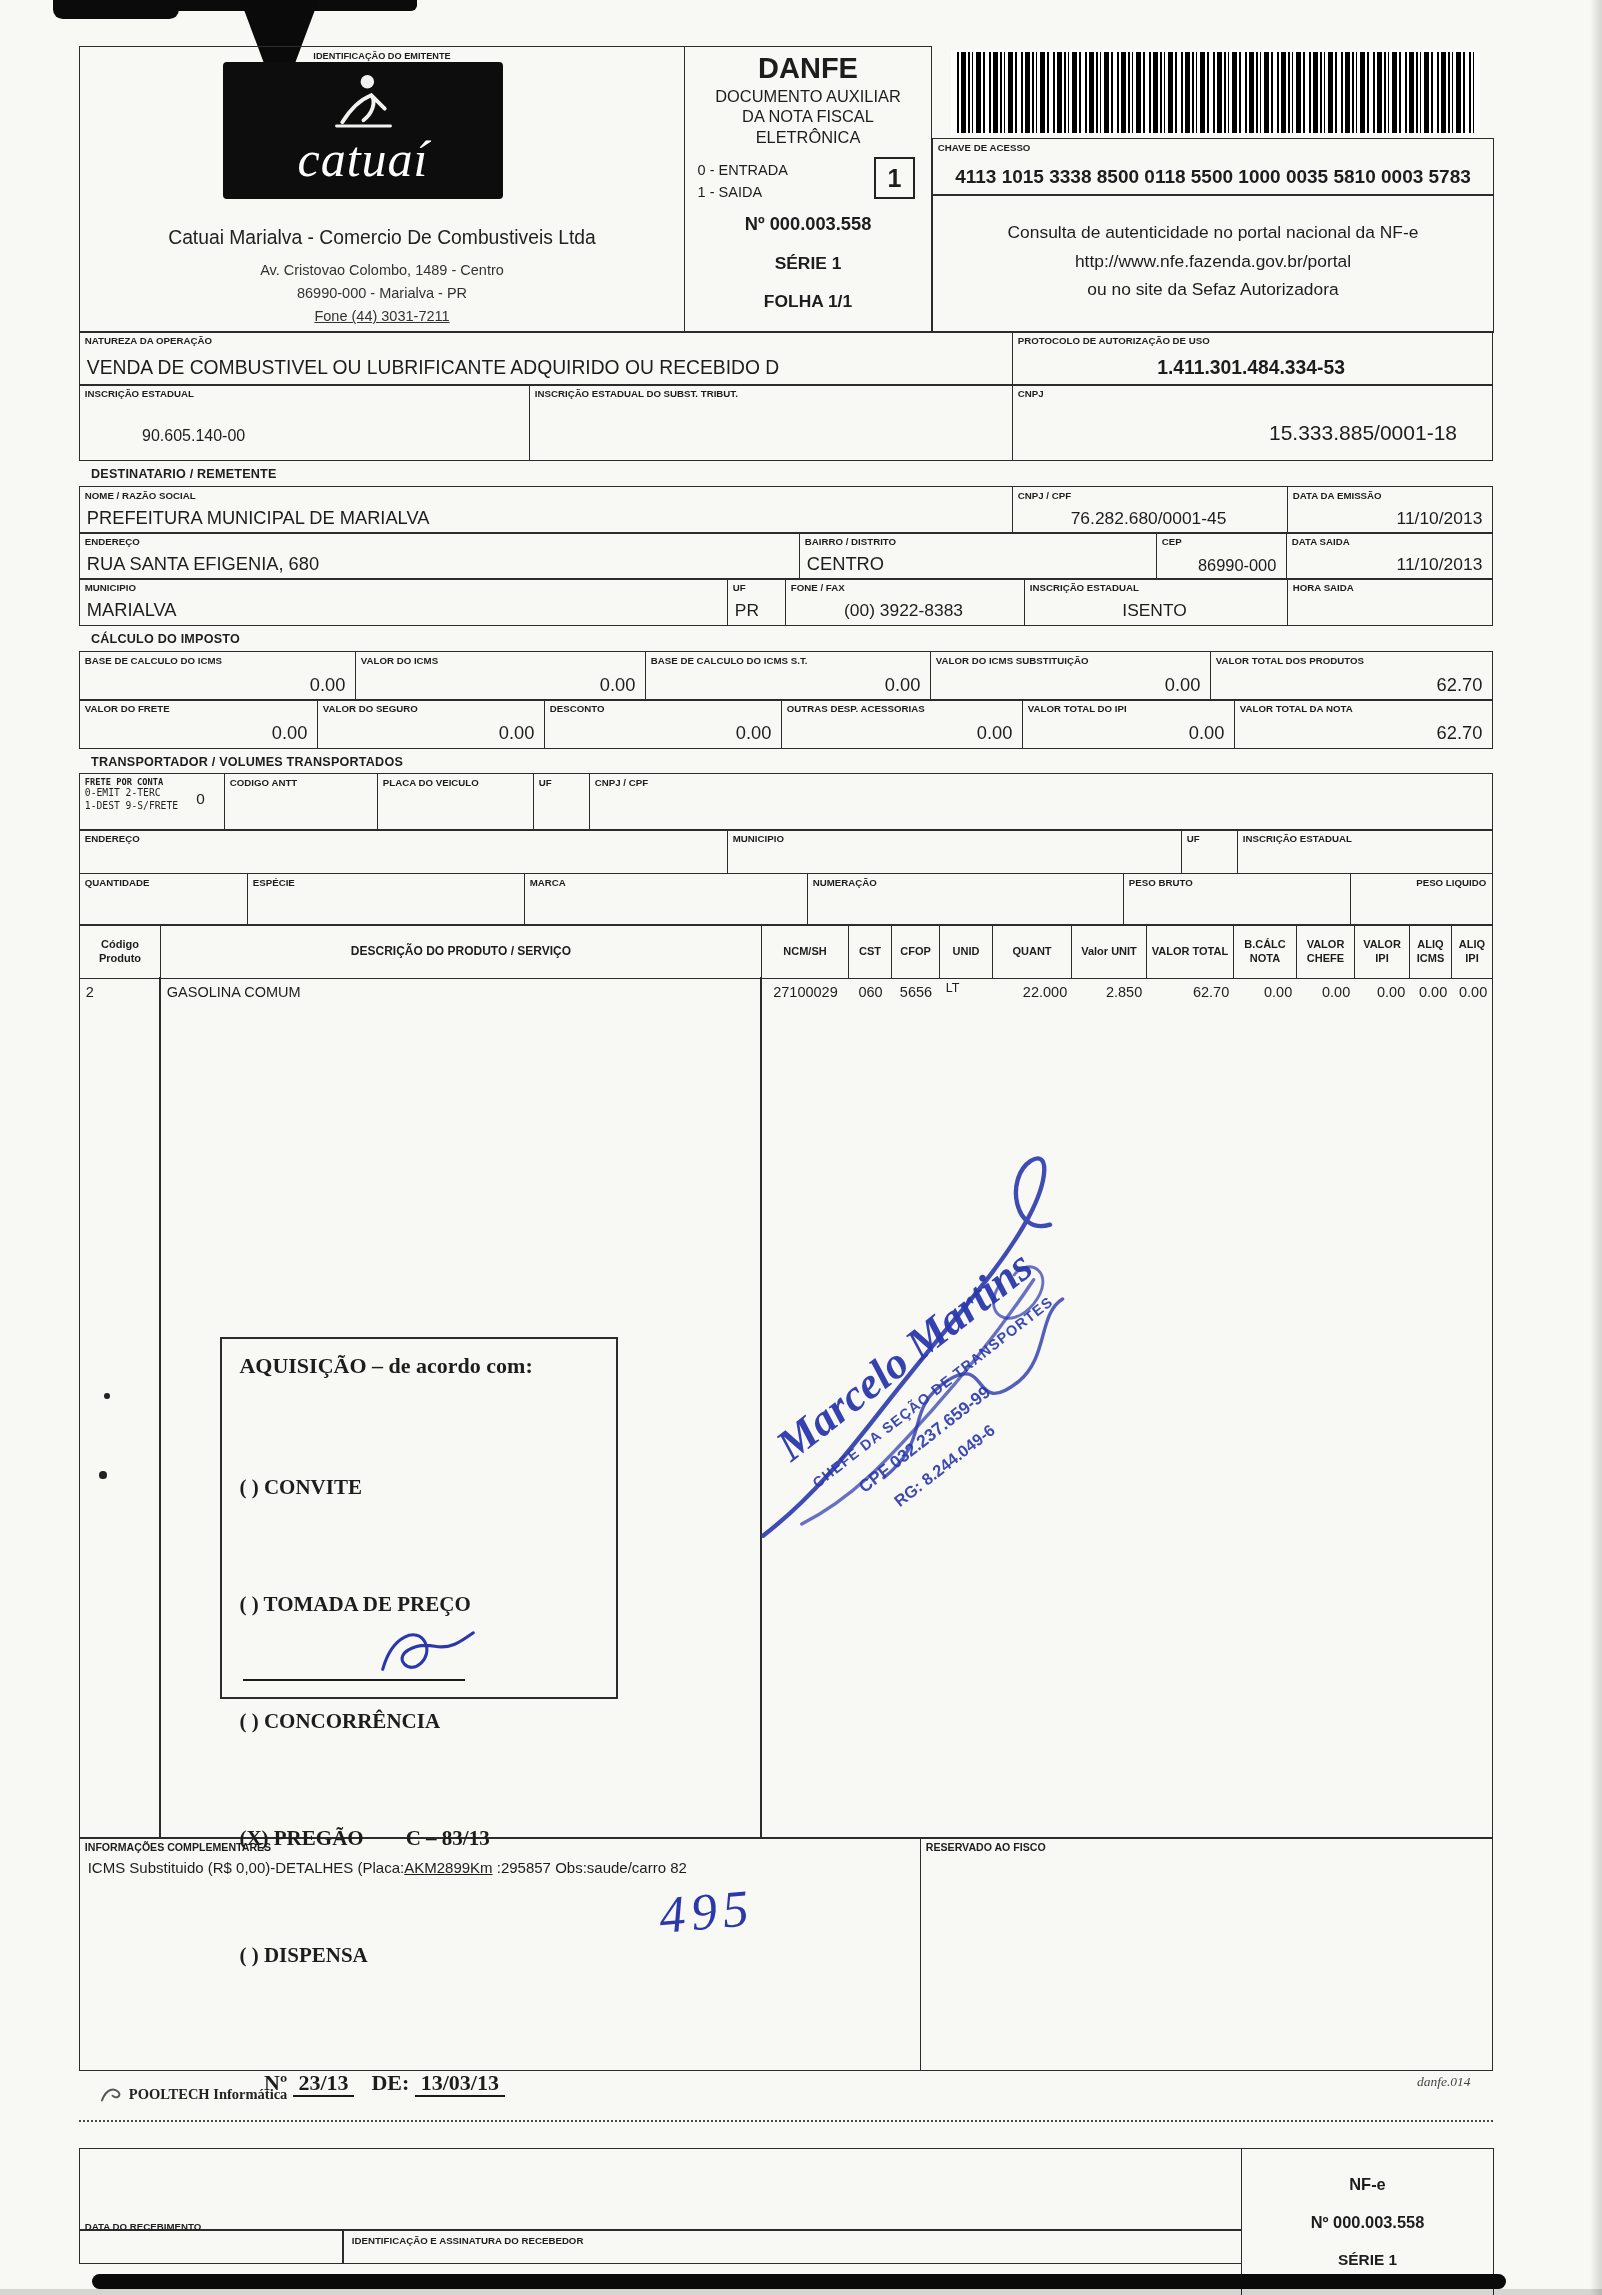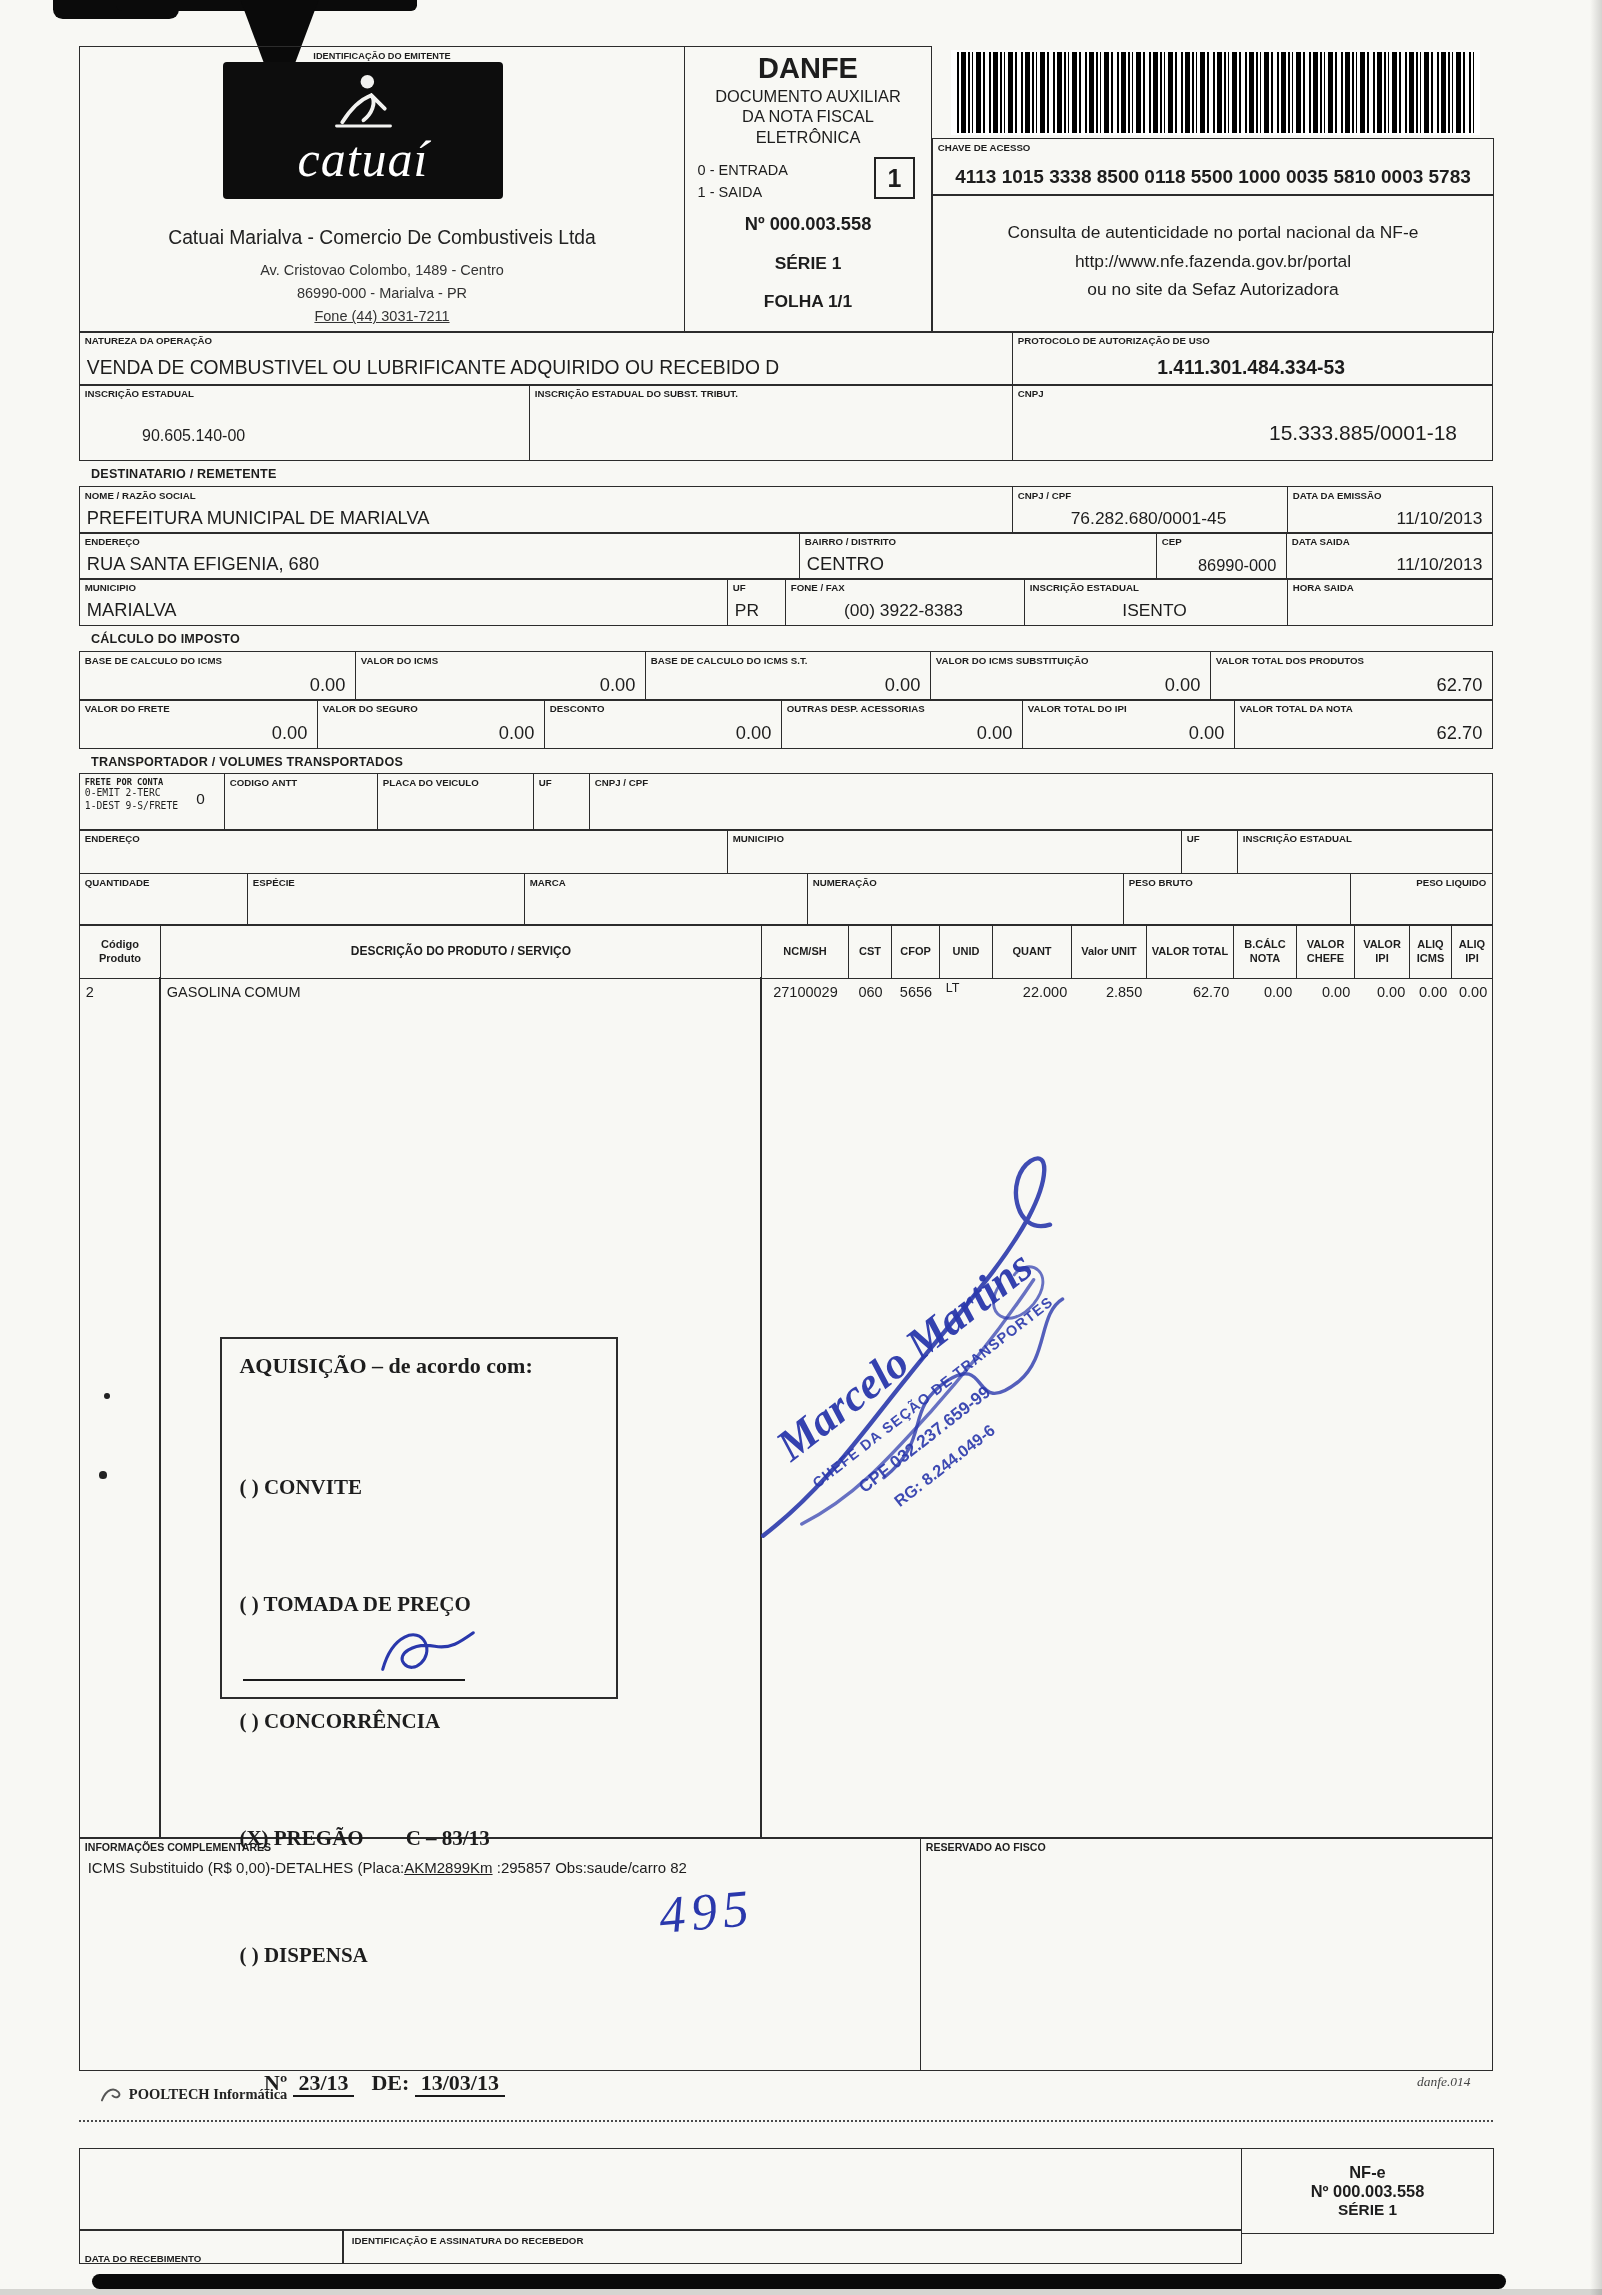--- a/index.html
+++ b/index.html
@@ -396,24 +396,24 @@
       <path d="M2 15 C 7 2 15 2 19 6 C 23 10 17 14 13 10" fill="none" stroke="#555" stroke-width="2" stroke-linecap="round"></path>
     </svg>
     <span class="serif" style="font-weight:700;font-size:14.5px;color:#222">POOLTECH Informática</span>
   </div>
   <div class="abs serif" style="left:1417px;top:2074px;font-style:italic;font-size:13.5px;color:#444">danfe.014</div>
   <div class="abs" style="left:79px;top:2120px;width:1414px;border-top:2.9px dotted #4a4a4a"></div>
 
   <div class="bx" style="left:79px;top:2148px;width:1163px;height:116px">
     <div class="hline" style="left:0;right:0;top:80px"></div>
     <div class="vline" style="left:262px;top:80px;bottom:0"></div>
-    <div class="abs lbl" style="left:0;top:101px">DATA DO RECEBIMENTO</div>
+    <div class="abs lbl" style="left:0;top:69px">DATA DO RECEBIMENTO</div>
     <div class="abs lbl" style="left:267px;top:83px">IDENTIFICAÇÃO E ASSINATURA DO RECEBEDOR</div>
   </div>
-  <div class="bx" style="left:1241px;top:2148px;width:253px;height:86px;display:flex;flex-direction:column;align-items:center;justify-content:center;gap:0;font-weight:700">
+  <div class="bx" style="left:1241px;top:2148px;width:253px;height:148px;display:flex;flex-direction:column;align-items:center;justify-content:center;gap:19px;font-weight:700">
     <div style="font-size:16.4px">NF-e</div>
     <div style="font-size:16.4px">Nº 000.003.558</div>
     <div style="font-size:15.4px">SÉRIE 1</div>
   </div>
 
   <div class="abs" style="left:92px;top:2274px;width:1414px;height:14.5px;background:#0a0a0a;border-radius:7.7px"></div>
 
 </div>
 
 

